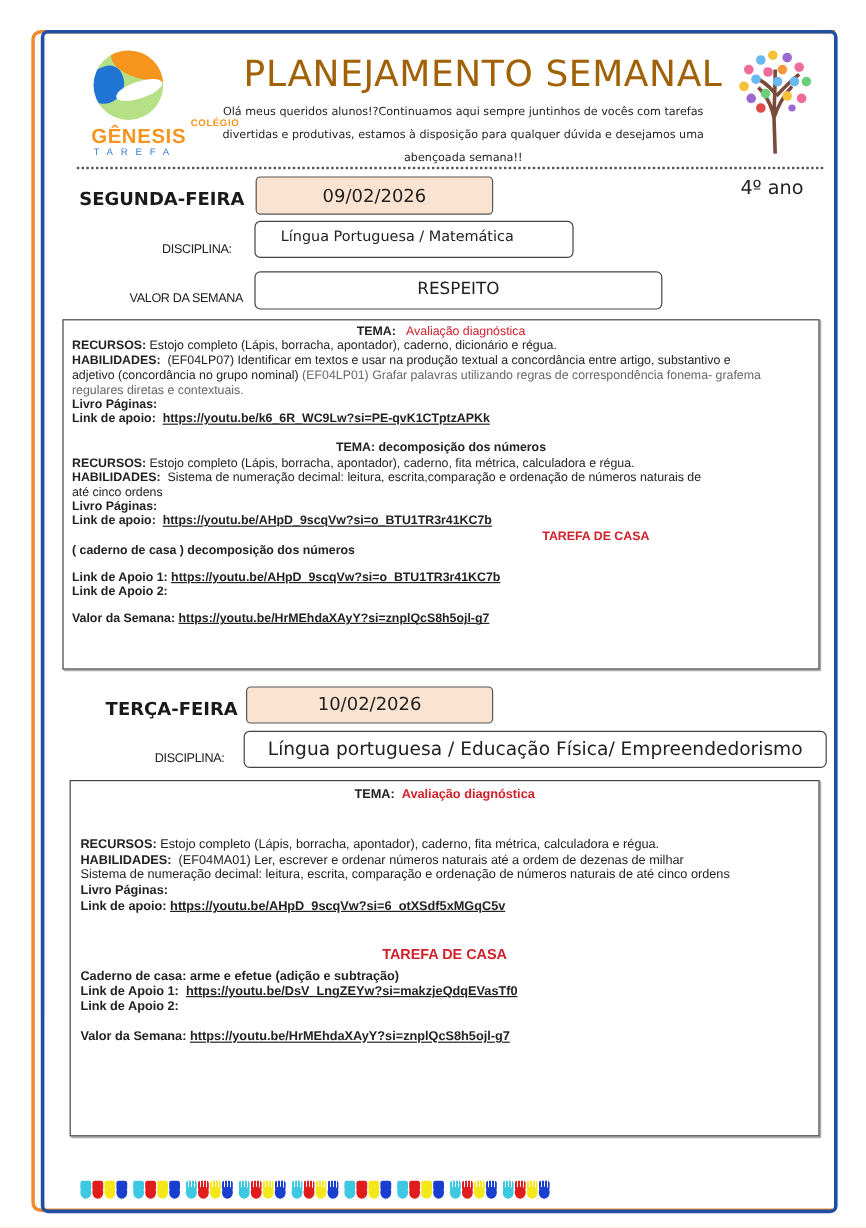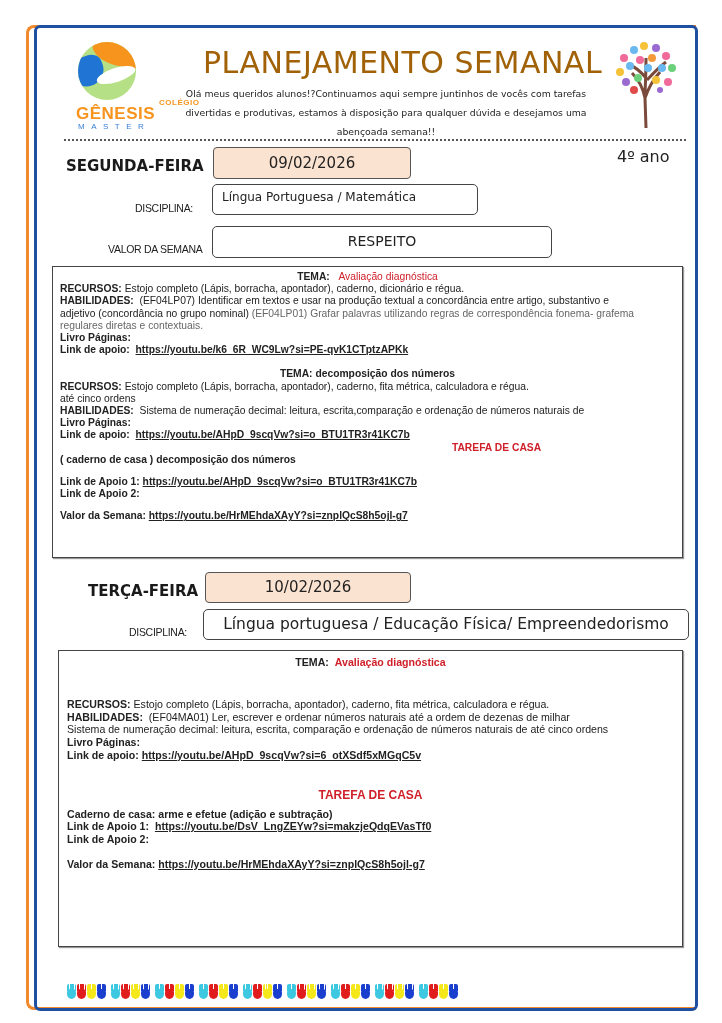--- a/index.html
+++ b/index.html
@@ -73,21 +73,21 @@
 <div class="frame-blue"></div>
 
 <div class="logo">
   <div class="logo-circle">
     <div class="orange"></div>
       <div class="blue"></div>
       <div class="swoosh"></div>
   </div>
   <div class="logo-colegio">COLÉGIO</div>
   <div class="logo-genesis">GÊNESIS</div>
-  <div class="logo-master">MASTER</div>
+  <div class="logo-master">TAREFA</div>
 </div>
 
 <h1 class="title">PLANEJAMENTO SEMANAL</h1>
 <p class="intro">Olá meus queridos alunos!?Continuamos aqui sempre juntinhos de vocês com tarefas divertidas e produtivas, estamos à disposição para qualquer dúvida e desejamos uma abençoada semana!!</p>
 
 <svg class="tree" viewBox="0 0 68 92">
   <path d="M34 90 L33 60 Q30 45 20 35 M33 60 Q38 45 48 34 M33 55 Q34 35 34 20 M34 40 Q26 30 16 26 M35 42 Q46 30 54 24" stroke="#7a4a3a" stroke-width="3" fill="none"></path>
   <g>
     <circle cx="12" cy="20" r="4" fill="#f06a9a"></circle>
       <circle cx="22" cy="12" r="4" fill="#6ab8f0"></circle>
@@ -110,21 +110,21 @@
   </g>
 </svg>
 
 <div class="dotted"></div>
 
 <div class="day-label" style="left:66px; top:157px;">SEGUNDA-FEIRA</div>
 <div class="date-box" style="left:213px; top:147px; width:198px; height:32px; line-height:30px;">09/02/2026</div>
 <div class="grade">4º ano</div>
 
 <div class="small-label" style="left:135px; top:202px;">DISCIPLINA:</div>
-<div class="field-box" style="left:212px; top:184px; width:266px; height:31px; font-size:12px; padding:5px 0 0 9px;">Língua Portuguesa / Matemática</div>
+<div class="field-box" style="left:212px; top:184px; width:266px; height:31px; font-size:12px; padding:5px 0 0 21px;">Língua Portuguesa / Matemática</div>
 
 <div class="small-label" style="left:108px; top:243px;">VALOR DA SEMANA</div>
 <div class="field-box" style="left:212px; top:226px; width:340px; height:32px; font-size:14px; text-align:center; line-height:28px;">RESPEITO</div>
 
 <div class="content-box" style="left:52px; top:266px; width:631px; height:292px; padding:4px 7px;">
   <div class="center line">
     <span class="b">TEMA:</span>&nbsp;&nbsp;&nbsp;<span class="red">Avaliação diagnóstica</span>
   </div>
   <div class="line">
     <span class="b">RECURSOS:</span> <span>Estojo completo (Lápis, borracha, apontador), caderno, dicionário e régua.</span>
@@ -140,24 +140,24 @@
   <div class="line">
     <span class="b">Link de apoio:</span>&nbsp; <a class="link">https://youtu.be/k6_6R_WC9Lw?si=PE-qvK1CTptzAPKk</a>
   </div>
 
   <div class="center line mt">
     <span class="b">TEMA:</span> <span class="b">decomposição dos números</span>
   </div>
   <div class="line">
     <span class="b">RECURSOS:</span> <span>Estojo completo (Lápis, borracha, apontador), caderno, fita métrica, calculadora e régua.</span>
   </div>
+  <div class="line">
+    <span class="b">HABILIDADES:</span>&nbsp; <span>Sistema de numeração decimal: leitura, escrita,comparação e ordenação de números naturais de</span>
+  </div>
   <div class="line">até cinco ordens</div>
-  <div class="line">
-    <span class="b">HABILIDADES:</span>&nbsp; <span>Sistema de numeração decimal: leitura, escrita,comparação e ordenação de números naturais de</span>
-  </div>
   <div class="line b">Livro Páginas:</div>
   <div class="line">
     <span class="b">Link de apoio:</span>&nbsp; <a class="link">https://youtu.be/AHpD_9scqVw?si=o_BTU1TR3r41KC7b</a>
   </div>
   <div class="line red b" style="padding-left:258px;">TAREFA DE CASA</div>
   <div class="line b" style="margin-top:0;">( caderno de casa ) decomposição dos números</div>
   <div class="line" style="margin-top:10px;">
     <span class="b">Link de Apoio 1:</span> <a class="link">https://youtu.be/AHpD_9scqVw?si=o_BTU1TR3r41KC7b</a>
   </div>
   <div class="line b">Link de Apoio 2:</div>

